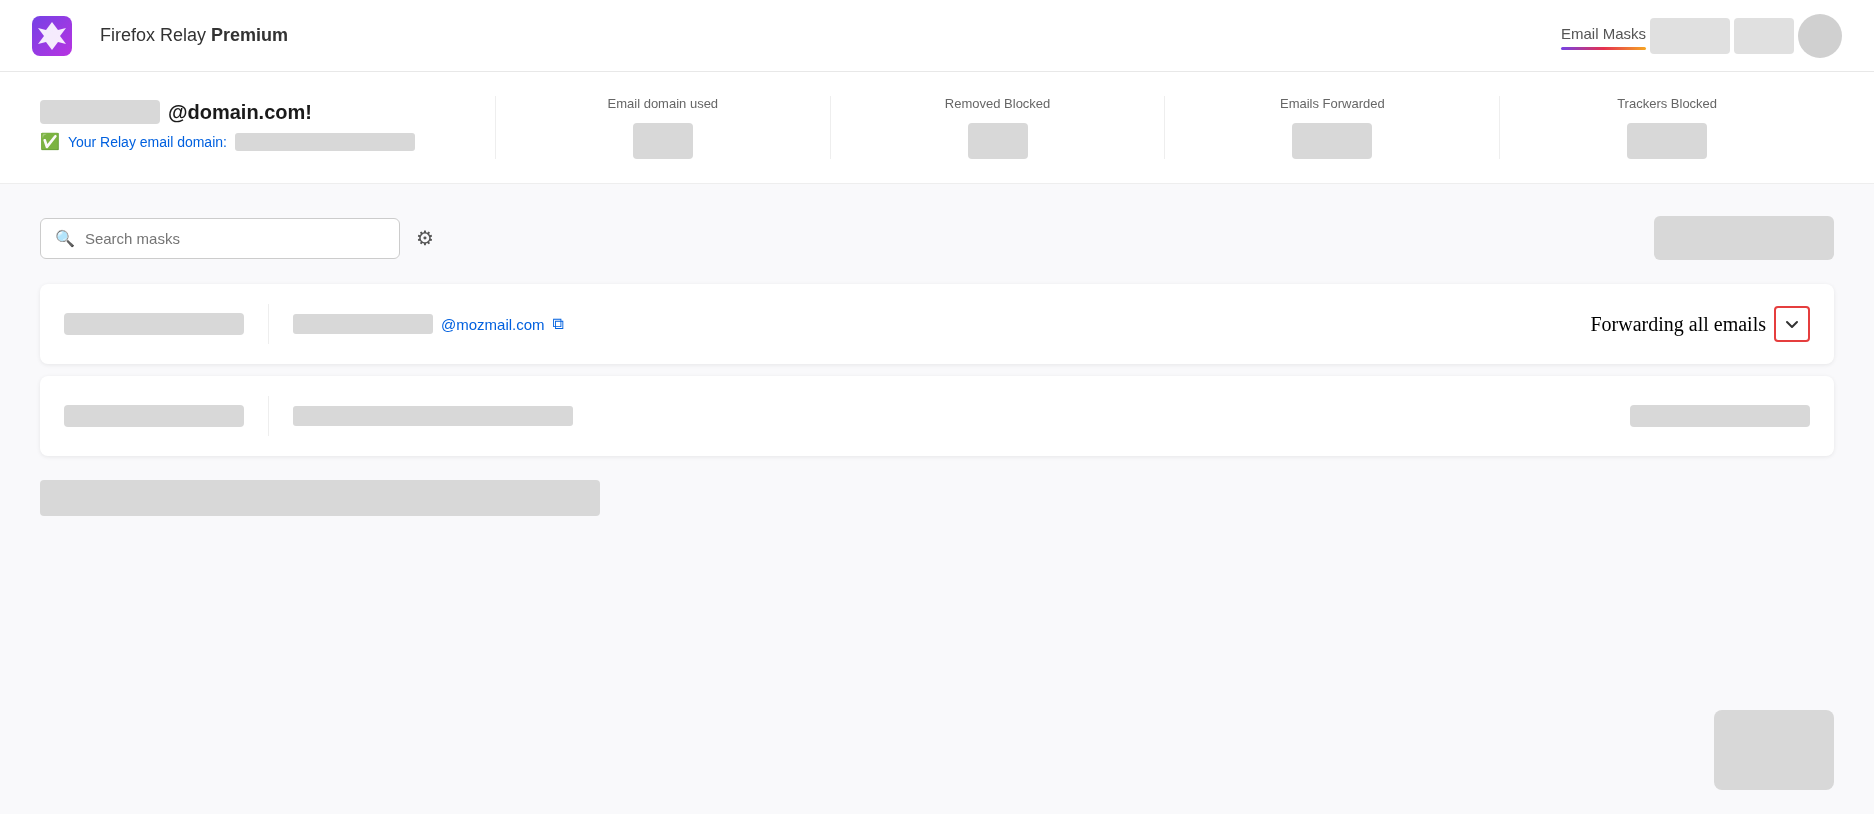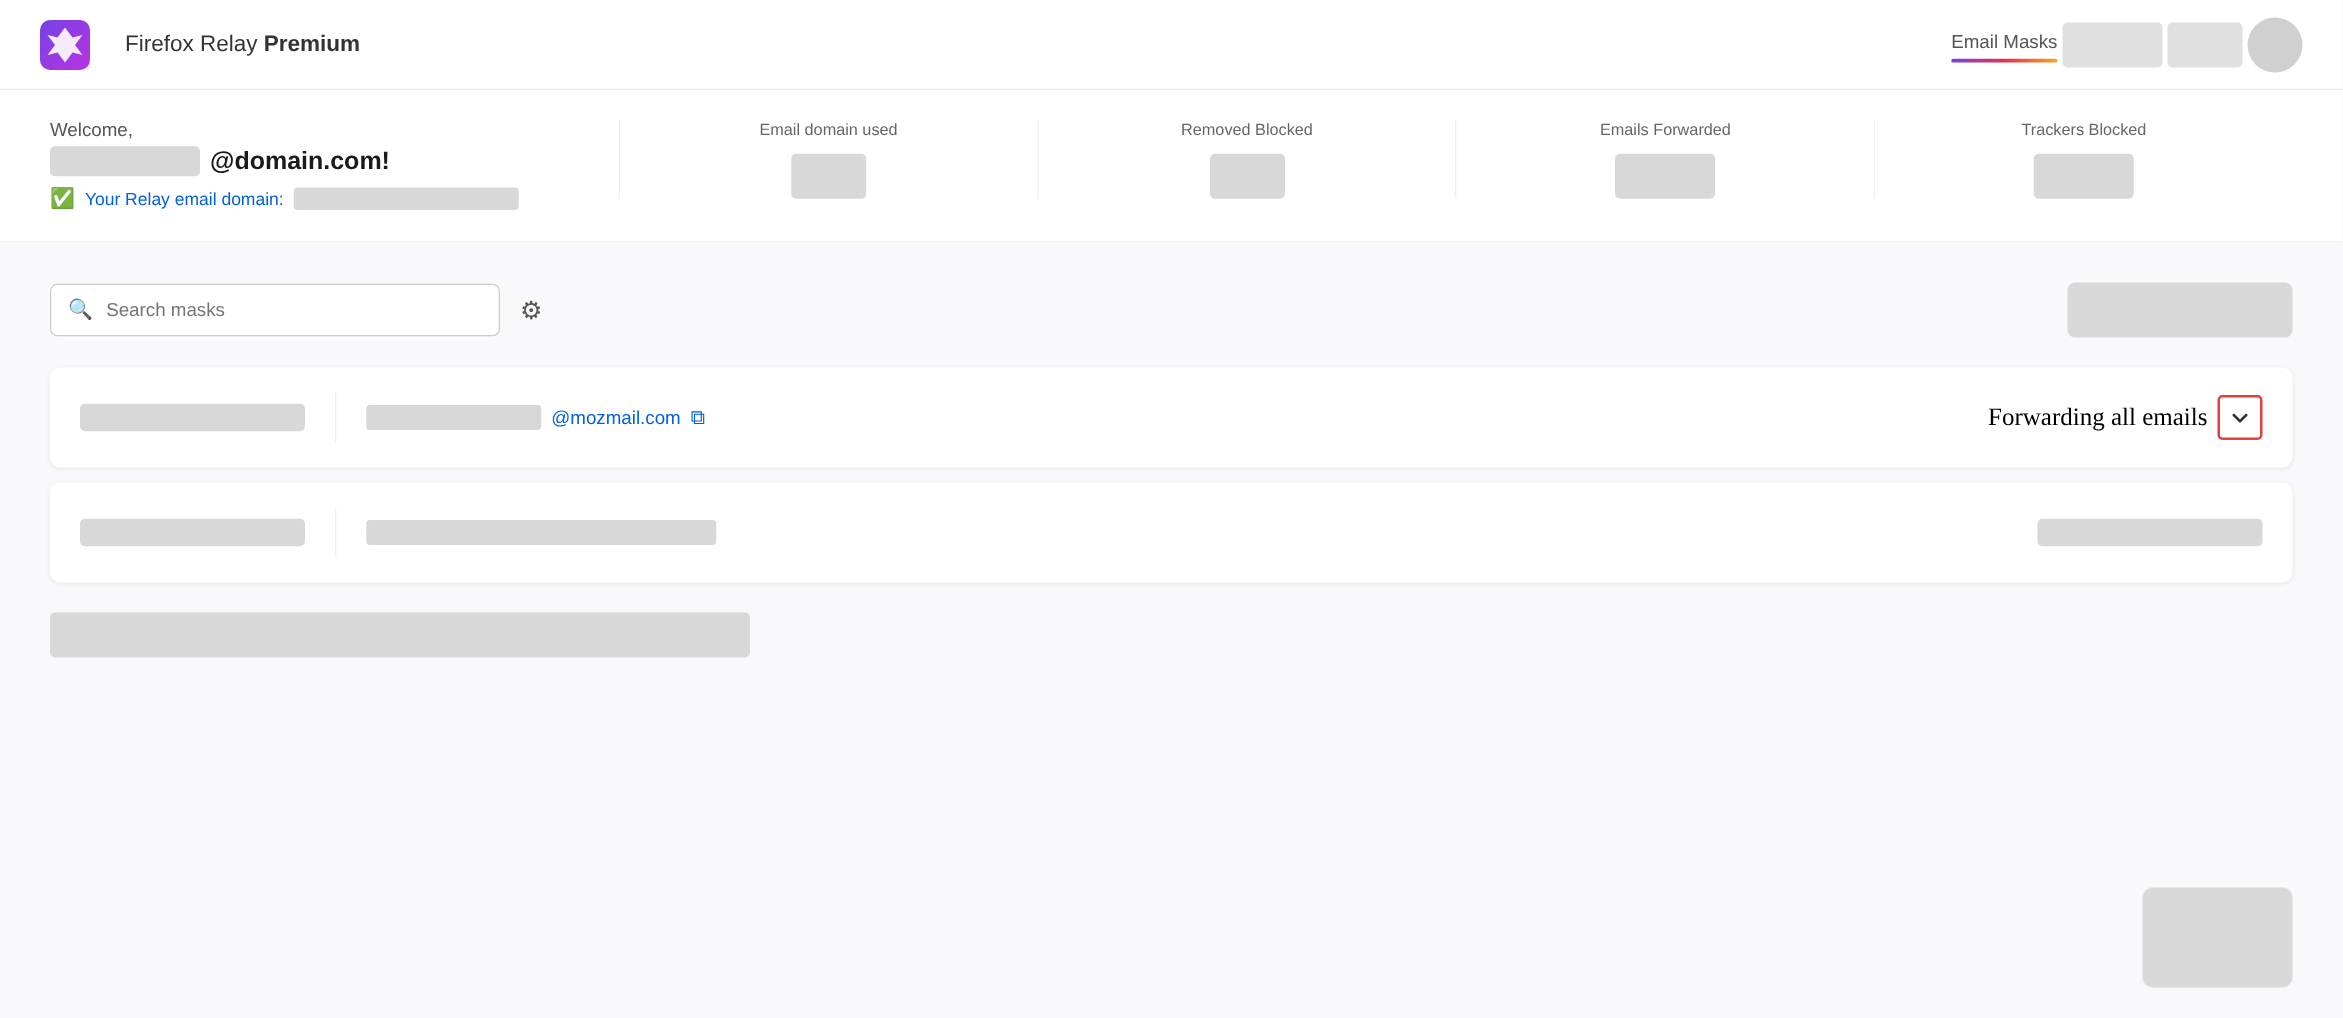--- a/index.html
+++ b/index.html
@@ -345,21 +345,20 @@
   <div class="navbar-right">
     <span class="nav-link active">Email Masks</span>
     <div class="nav-placeholder"></div>
     <div class="nav-placeholder sm"></div>
     <div class="nav-avatar"></div>
   </div>
 </nav>
 
 <div class="stats-bar">
   <div class="stats-welcome">
-    <div class="welcome-text">Welcome,</div>
     <div class="email-display">
       <span class="email-redacted"></span>
       <span class="email-domain">@domain.com!</span>
     </div>
     <div class="relay-domain-row">
       <span class="verified-icon">✅</span>
       <span>Your Relay email domain:</span>
       <span class="relay-domain-redacted"></span>
     </div>
   </div>

